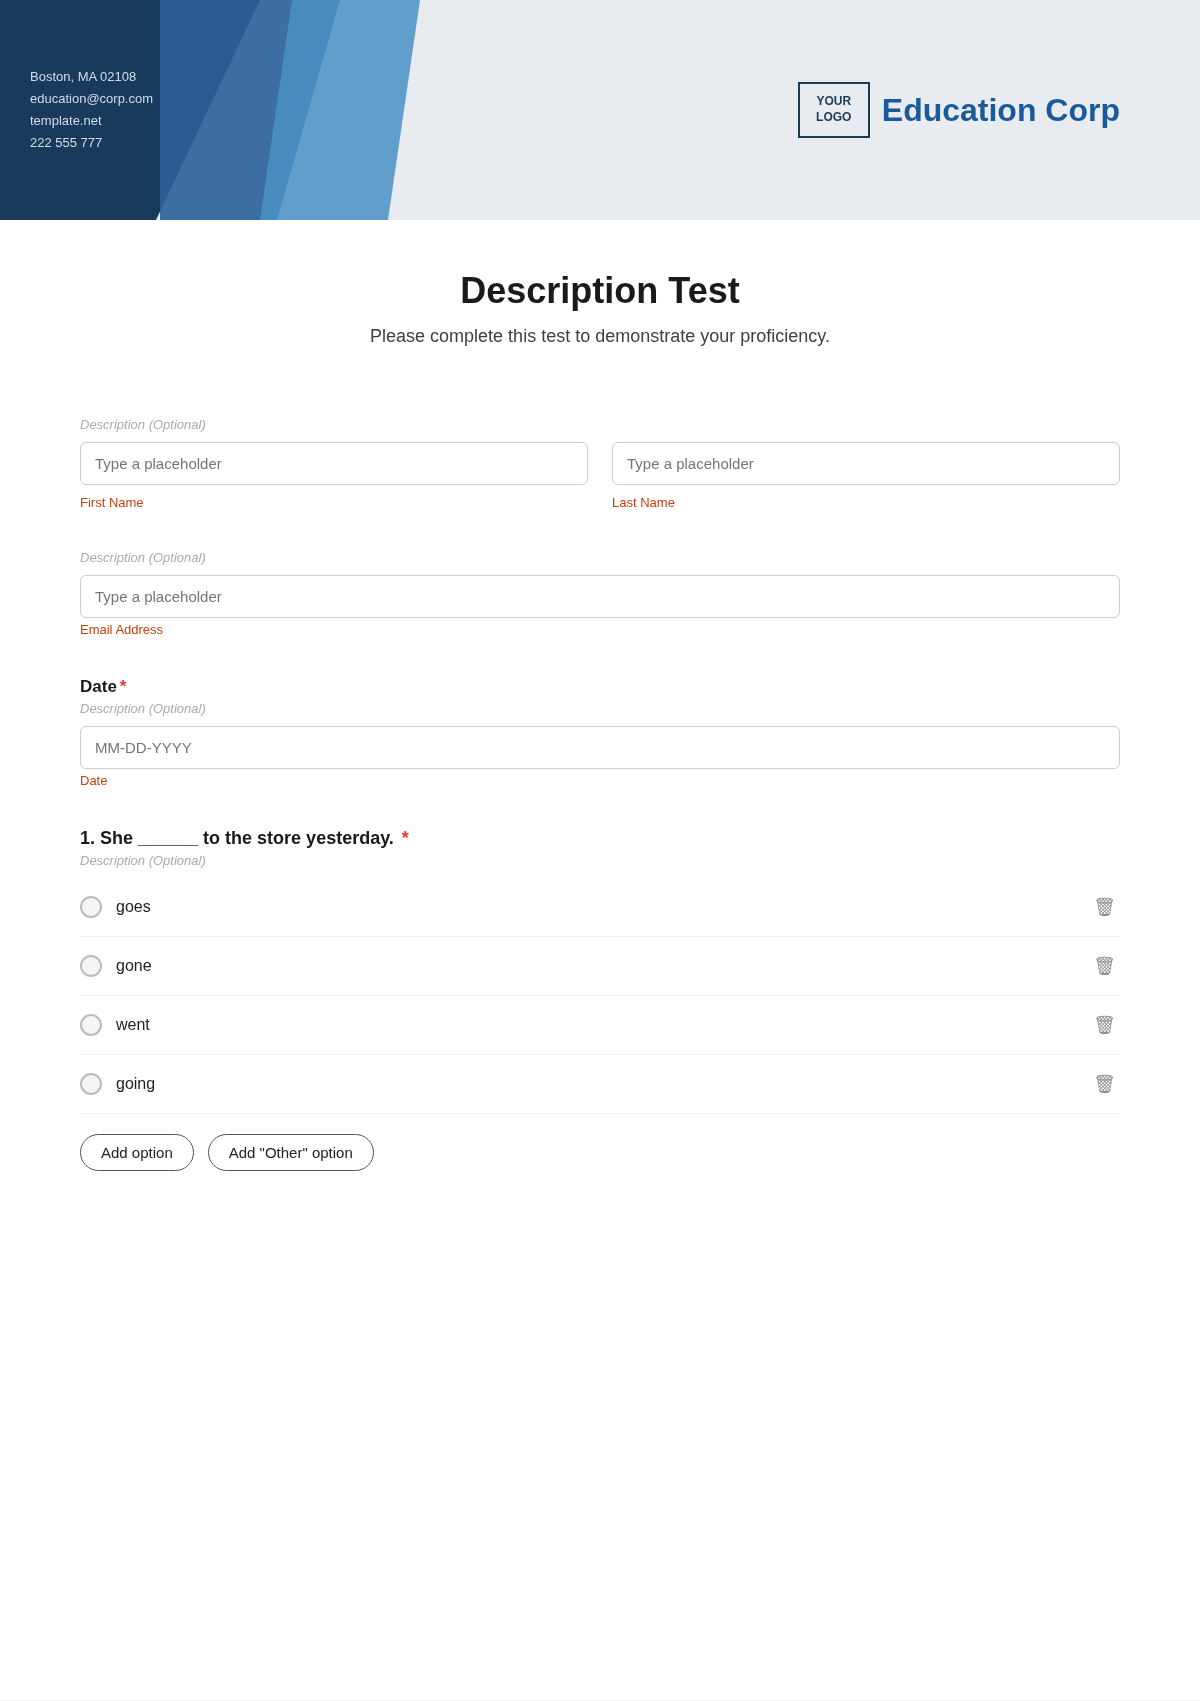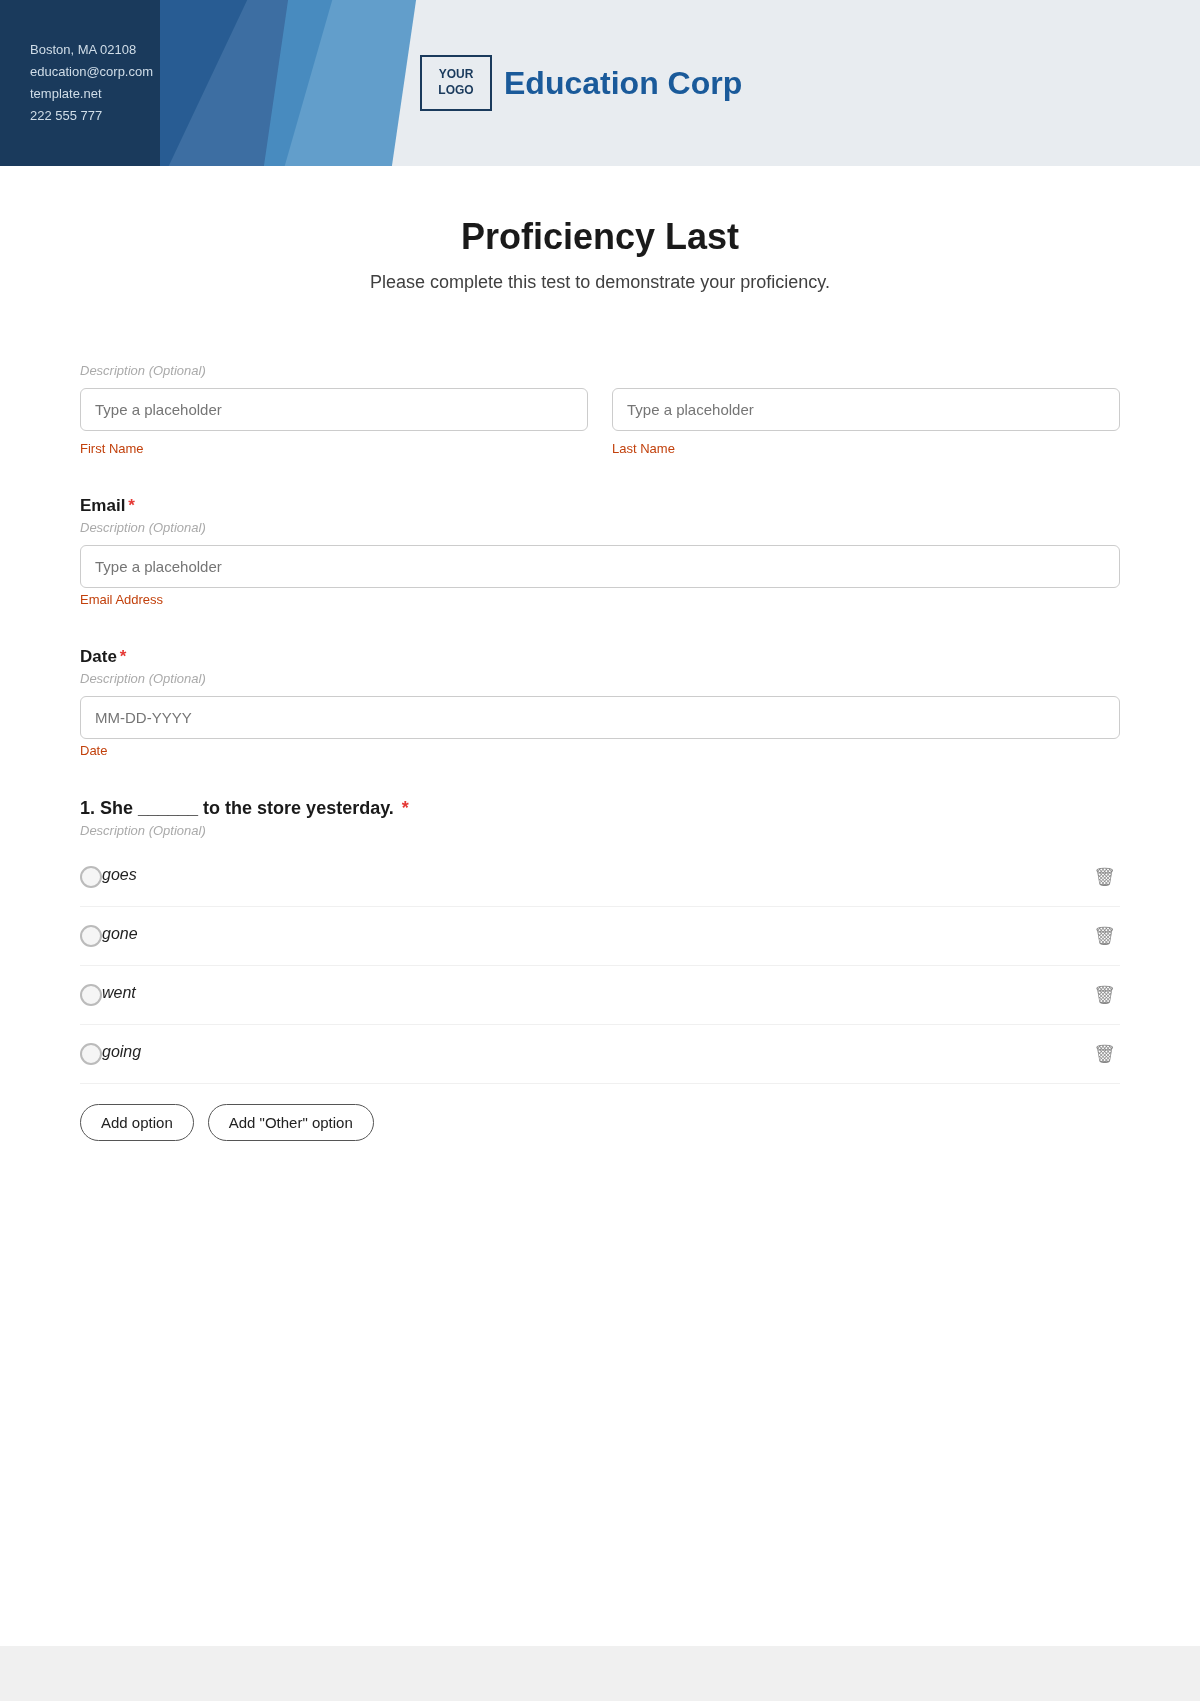--- a/index.html
+++ b/index.html
@@ -7,24 +7,25 @@
       background: #f0f0f0;
       font-family: 'Arial', sans-serif;
       min-height: 1701px;
       width: 1200px;
     }
 
     
     .header {
       background: #e8ecf0;
       position: relative;
-      height: 166px;
+      height: 220px;
       overflow: hidden;
       display: flex;
       align-items: center;
+      justify-content: space-between;
       padding: 20px 80px 20px 0;
     }
 
     .header-left {
       position: relative;
       width: 420px;
       height: 220px;
       flex-shrink: 0;
     }
 
@@ -198,22 +199,22 @@
     .radio-option {
       display: flex;
       align-items: center;
       justify-content: space-between;
       padding: 14px 0;
       border-bottom: 1px solid #f0f0f0;
     }
 
     .radio-option-left {
       display: flex;
-      align-items: flex-start;
-      font-style: italic;
+      align-items: center;
+      gap: 14px;
     }
 
     .radio-circle {
       width: 22px;
       height: 22px;
       border-radius: 50%;
       border: 2px solid #bbb;
       background: #f5f5f5;
       flex-shrink: 0;
     }
@@ -267,39 +268,36 @@
     <div class="logo-box">
       <span>YOUR</span><br>
       <span>LOGO</span>
     </div>
     <div class="company-name">Education Corp</div>
   </div>
 </div>
 
 <div class="main-content">
 
-  <h1 class="form-title">Proficiency Last</h1>
+  <h1 class="form-title">Description Test</h1>
   <p class="form-subtitle">Please complete this test to demonstrate your proficiency.</p>
 
   <div class="form-section">
     <div class="field-description">Description (Optional)</div>
     <div class="field-row">
       <input class="field-input" type="text" placeholder="Type a placeholder" style="">
       <input class="field-input" type="text" placeholder="Type a placeholder" style="">
     </div>
     <div class="field-sublabel-row">
       <div class="field-sublabel">First Name</div>
       <div class="field-sublabel">Last Name</div>
     </div>
   </div>
 
   <div class="form-section">
-    <div class="field-label">
-      <span>Email</span><span class="required-star">*</span>
-    </div>
     <div class="field-description">Description (Optional)</div>
     <input class="full-width-input" type="text" placeholder="Type a placeholder" style="">
     <div class="field-sublabel">Email Address</div>
   </div>
 
   <div class="form-section">
     <div class="field-label">
       <span>Date</span><span class="required-star">*</span>
     </div>
     <div class="field-description">Description (Optional)</div>

